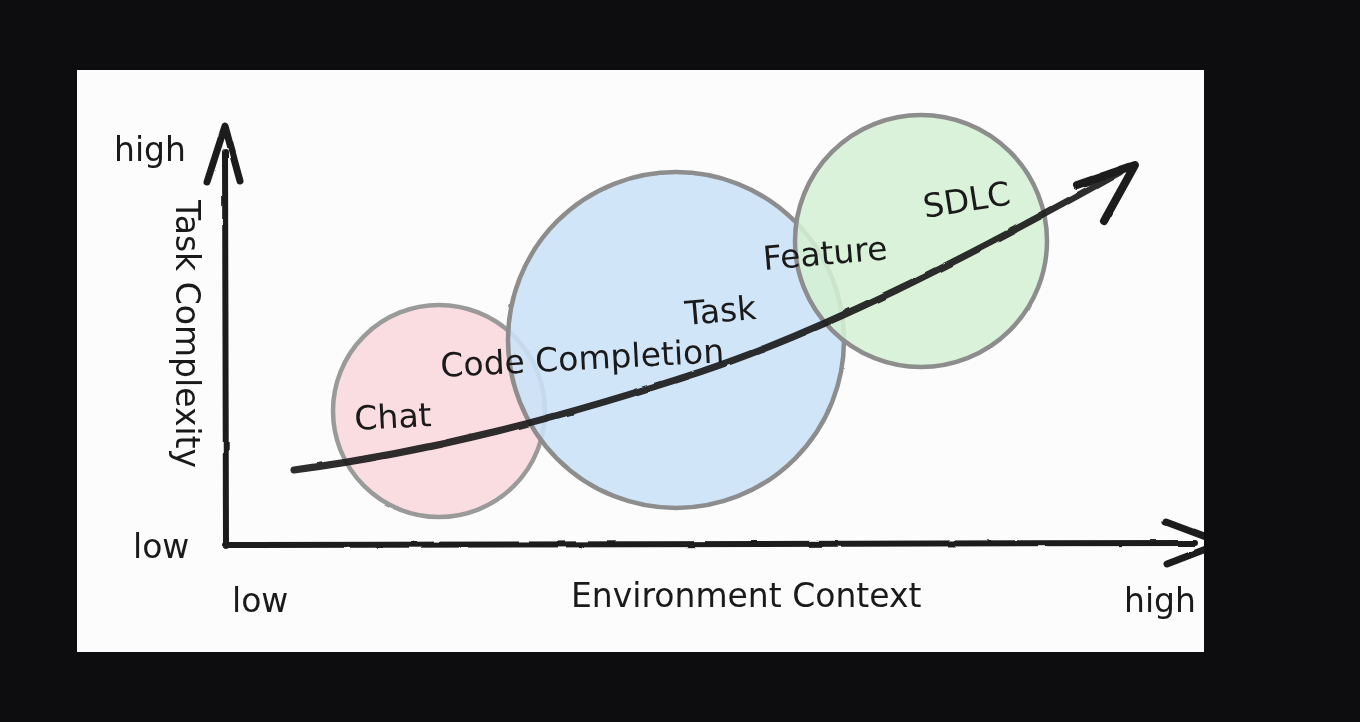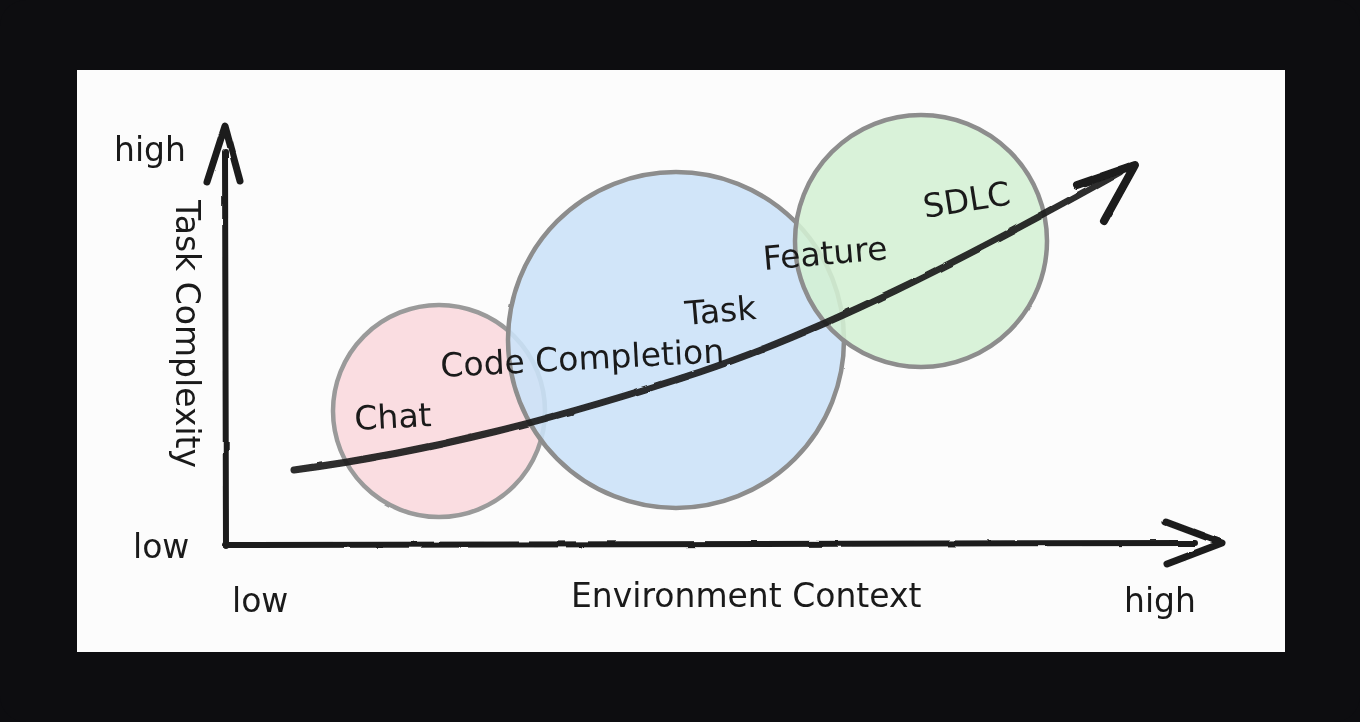--- a/index.html
+++ b/index.html
@@ -8,21 +8,21 @@
     background: #0d0d10;
   }
   body {
     width: 1360px;
     height: 722px;
     overflow: hidden;
     font-family: "DejaVu Sans", sans-serif;
   }
   #frame {
     position: relative;
-    width: 1360px;
+    width: 1204px;
     height: 722px;
     background: #0d0d10;
     border-radius: 26px;
     overflow: hidden;
   }
   #canvas {
     position: absolute;
     left: 77px;
     top: 70px;
     width: 1208px;

